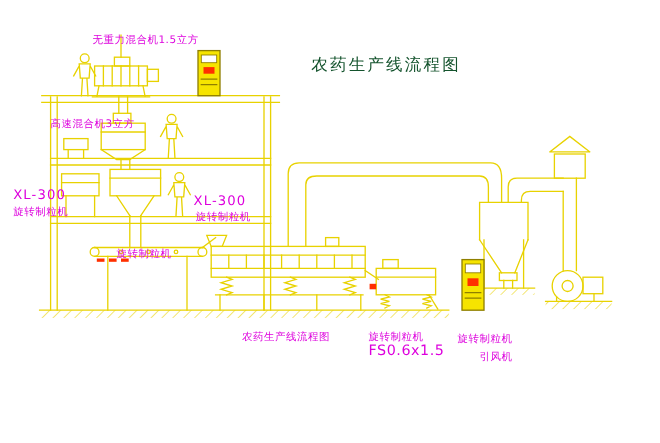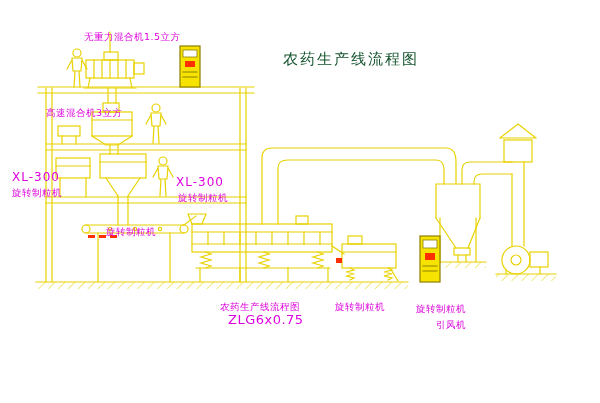--- a/index.html
+++ b/index.html
@@ -194,21 +194,21 @@
 
   <div class="lbl xl" style="left:12px;top:155px">XL-300</div>
   <div class="lbl" style="left:12px;top:172px">旋转制粒机</div>
 
   <div class="lbl xl" style="left:176px;top:160px">XL-300</div>
   <div class="lbl" style="left:178px;top:177px">旋转制粒机</div>
 
   <div class="lbl" style="left:106px;top:211px">旋转制粒机</div>
 
   <div class="lbl" style="left:220px;top:286px">农药生产线流程图</div>
-  <div class="lbl model-big" style="left:228px;top:297px">ZLG6x0.75</div>
 
   <div class="lbl" style="left:335px;top:286px">旋转制粒机</div>
+  <div class="lbl model-big" style="left:335px;top:297px">FS0.6x1.5</div>
 
   <div class="lbl" style="left:416px;top:288px">旋转制粒机</div>
 
   <div class="lbl" style="left:436px;top:304px">引风机</div>
 
 </div>
 
 </body></html>

